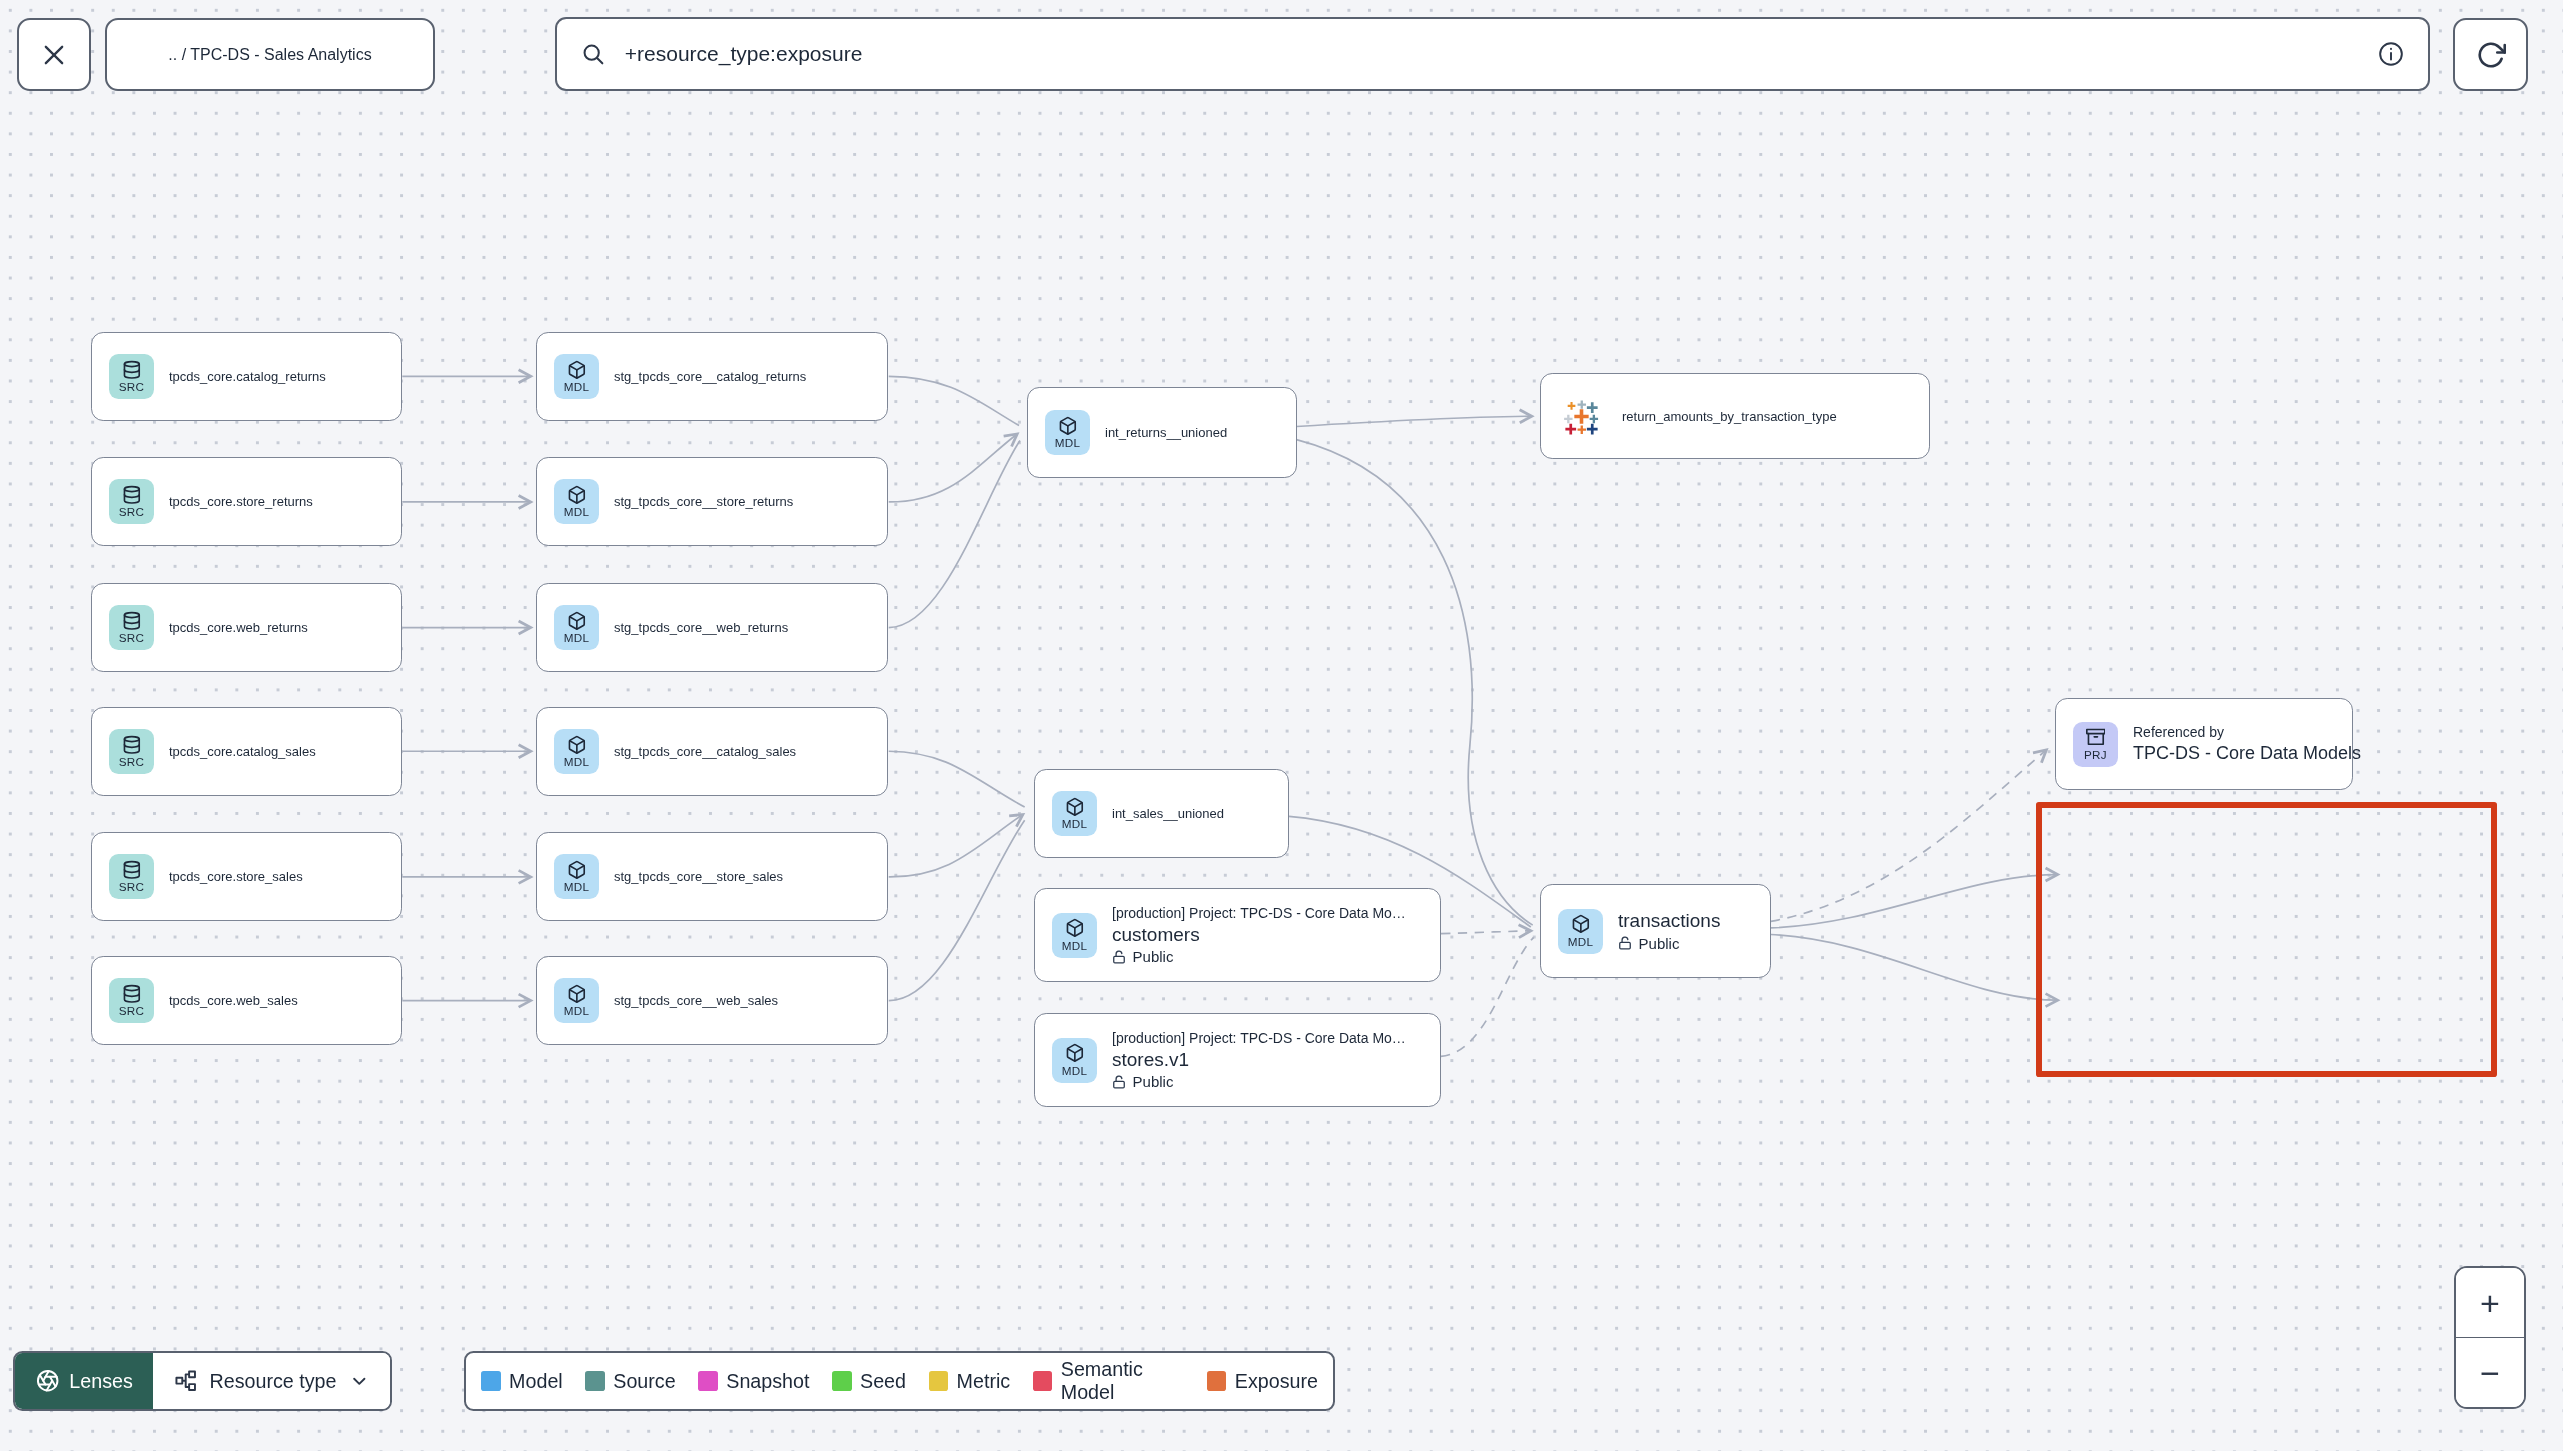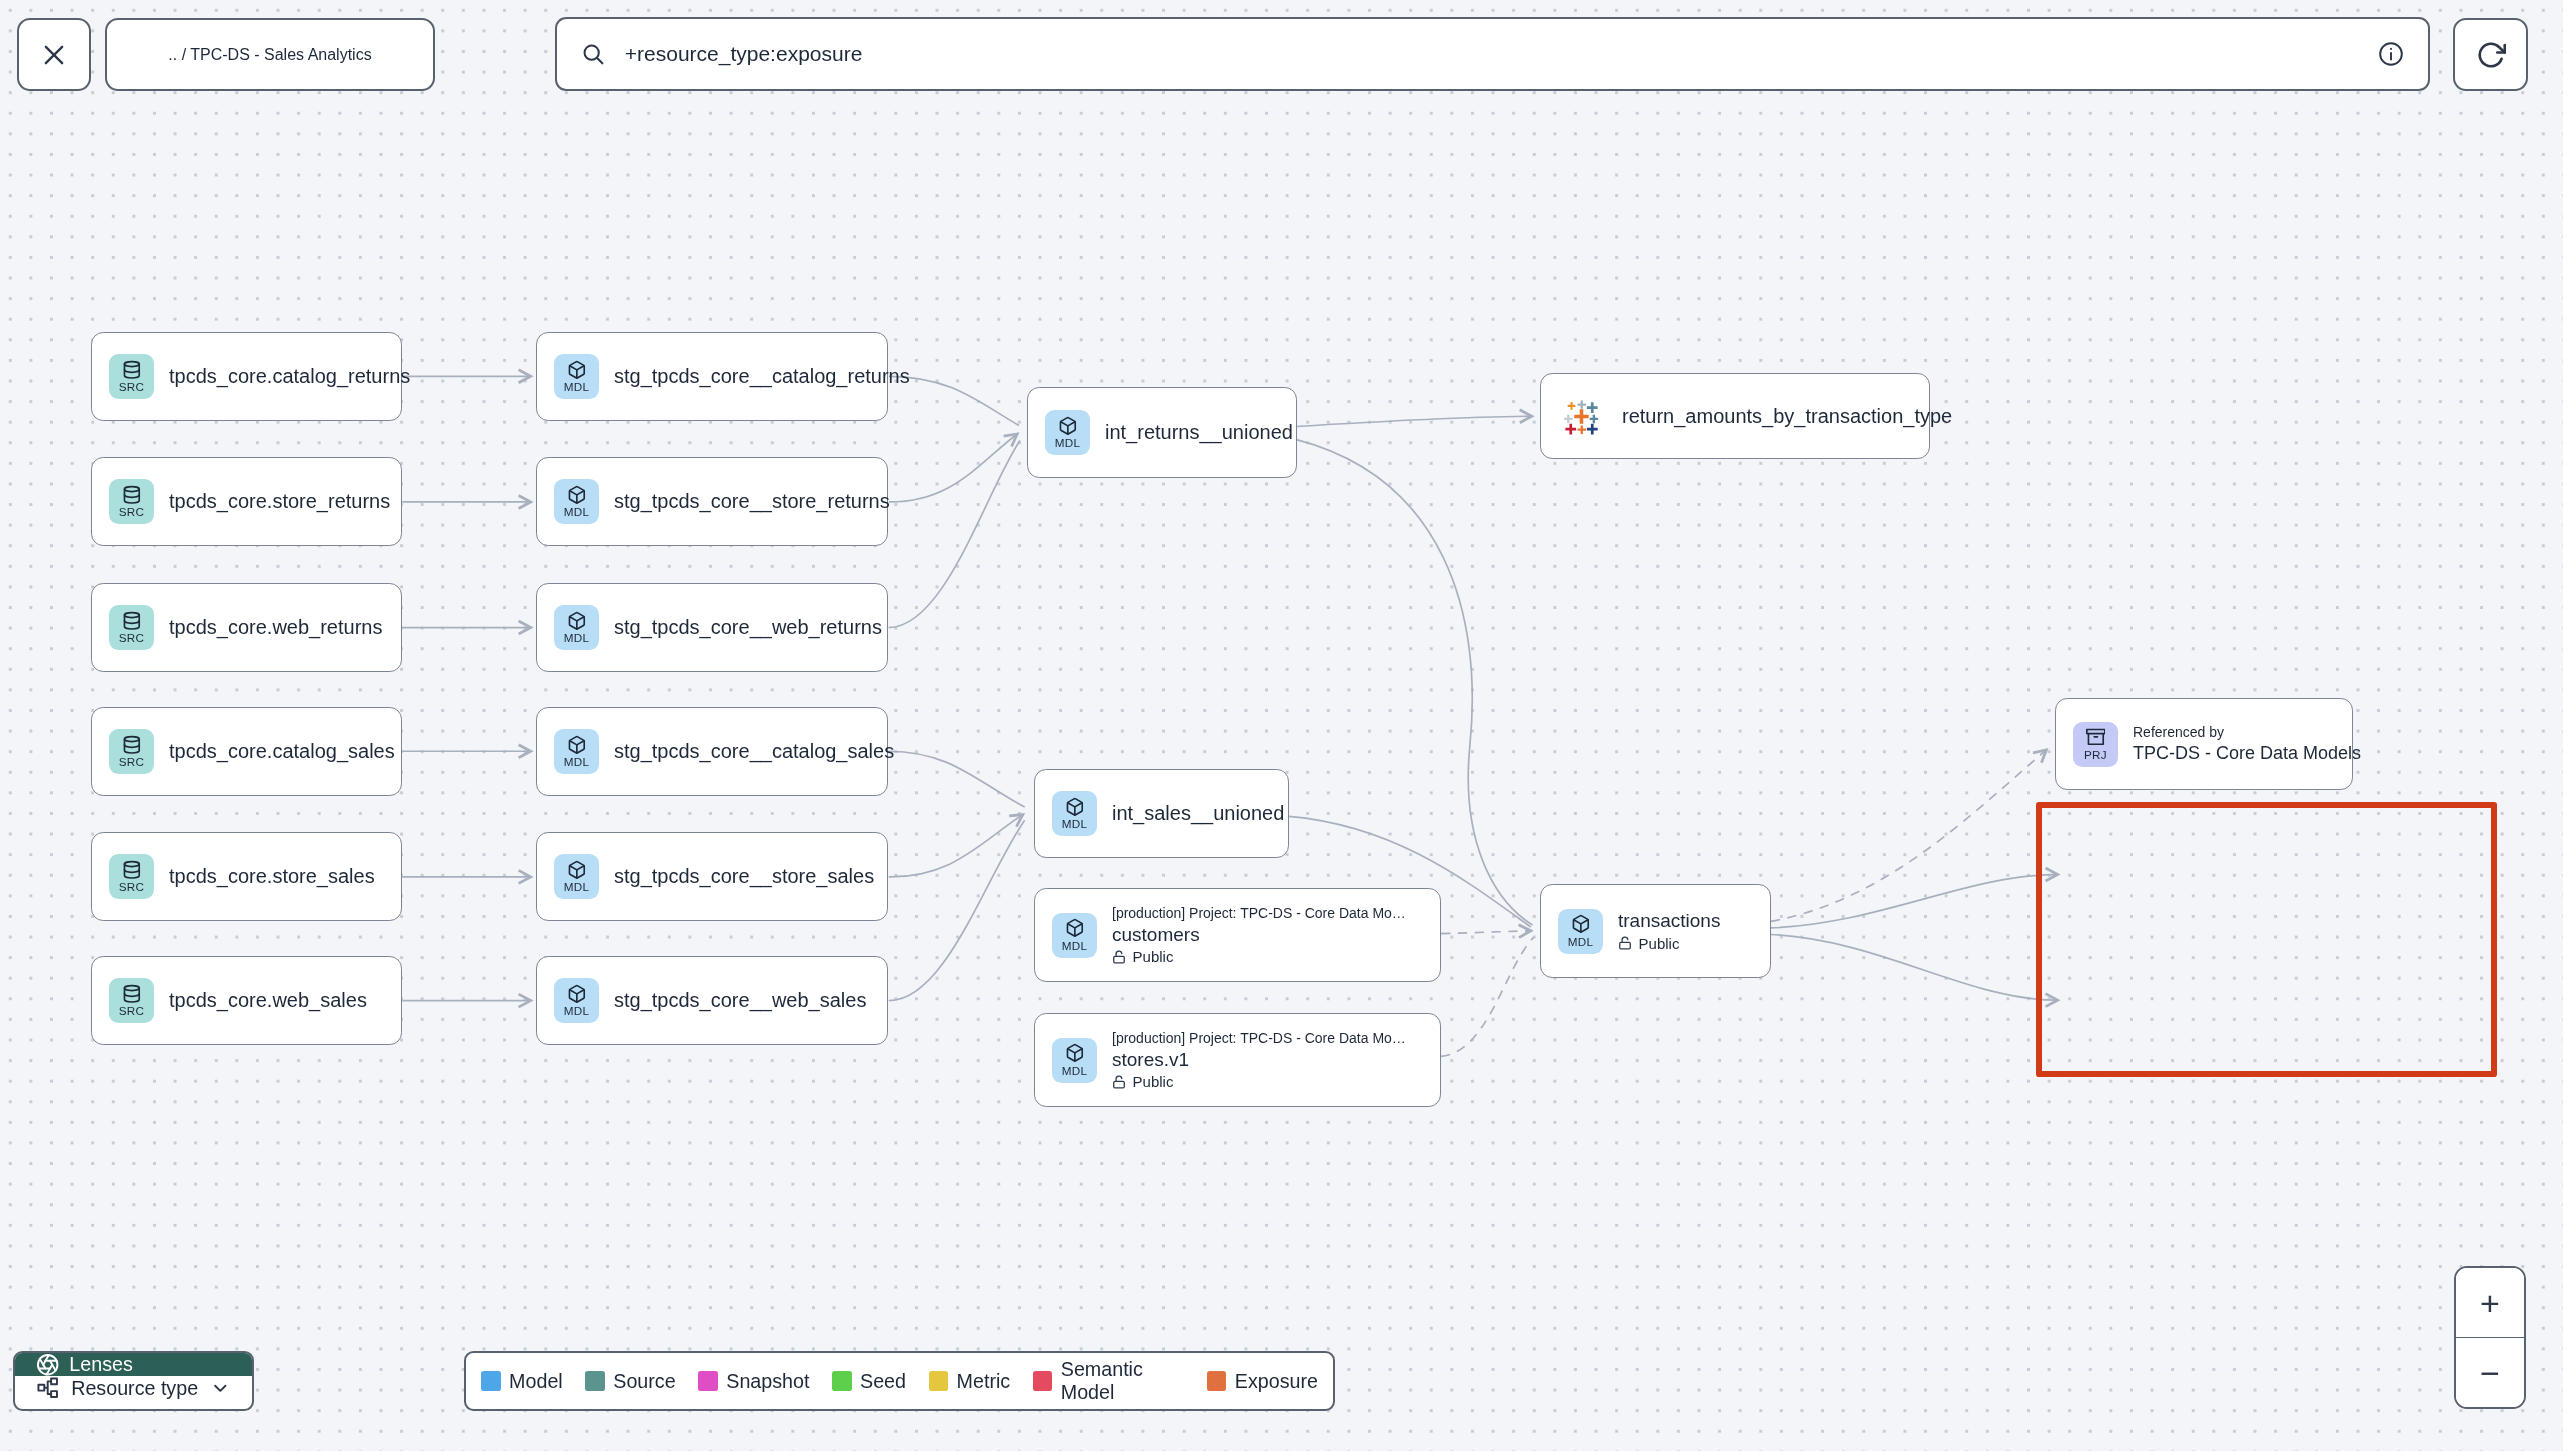--- a/index.html
+++ b/index.html
@@ -47,38 +47,37 @@
     position:absolute; background:#fff; border:1.7px solid #7d8595;
     border-radius:12.2px; display:flex; align-items:center;
     padding-left:17px; gap:15px; z-index:3; cursor:pointer;
   }
   .badge {
     width:45px; height:45px; border-radius:9.4px; flex:0 0 45px;
     display:flex; flex-direction:column; align-items:center; justify-content:center;
     gap:0.9px; color:#1d2838;
   }
   .badge .blabel { font-size:11.7px; letter-spacing:0.3px; }
-  .ttl { font-size:20px; white-space:nowrap; }
+  .ttl { font-size:13px; white-space:nowrap; }
   .node-lines { display:flex; flex-direction:column; gap:2.8px; }
   .ctx { font-size:14px; white-space:nowrap; }
   .ttl2 { font-size:19px; font-weight:500; white-space:nowrap; }
   .access { display:flex; align-items:center; gap:6.6px; font-size:15px; }
   .tabl { flex:0 0 43px; }
 
   .highlight-box {
     position:absolute; left:2036px; top:802px; width:461px; height:275px;
     border:6.6px solid #d23b18; border-radius:2.8px; z-index:2; pointer-events:none;
   }
 
   
   .lenses-group {
     position:absolute; left:13px; top:1351px; height:60px; z-index:10;
     display:flex; border:2.2px solid #59616f; border-radius:9.4px; overflow:hidden;
     background:#fff;
-    flex-direction:column;
   }
   .lenses-btn {
     display:flex; align-items:center; gap:10.3px; padding:0 20.6px;
     color:#fff; font-size:19.7px; cursor:pointer;
   }
   .restype-btn {
     display:flex; align-items:center; gap:12.2px; padding:0 20.6px;
     background:#fff; font-size:19.7px; cursor:pointer;
   }
   .legend {

